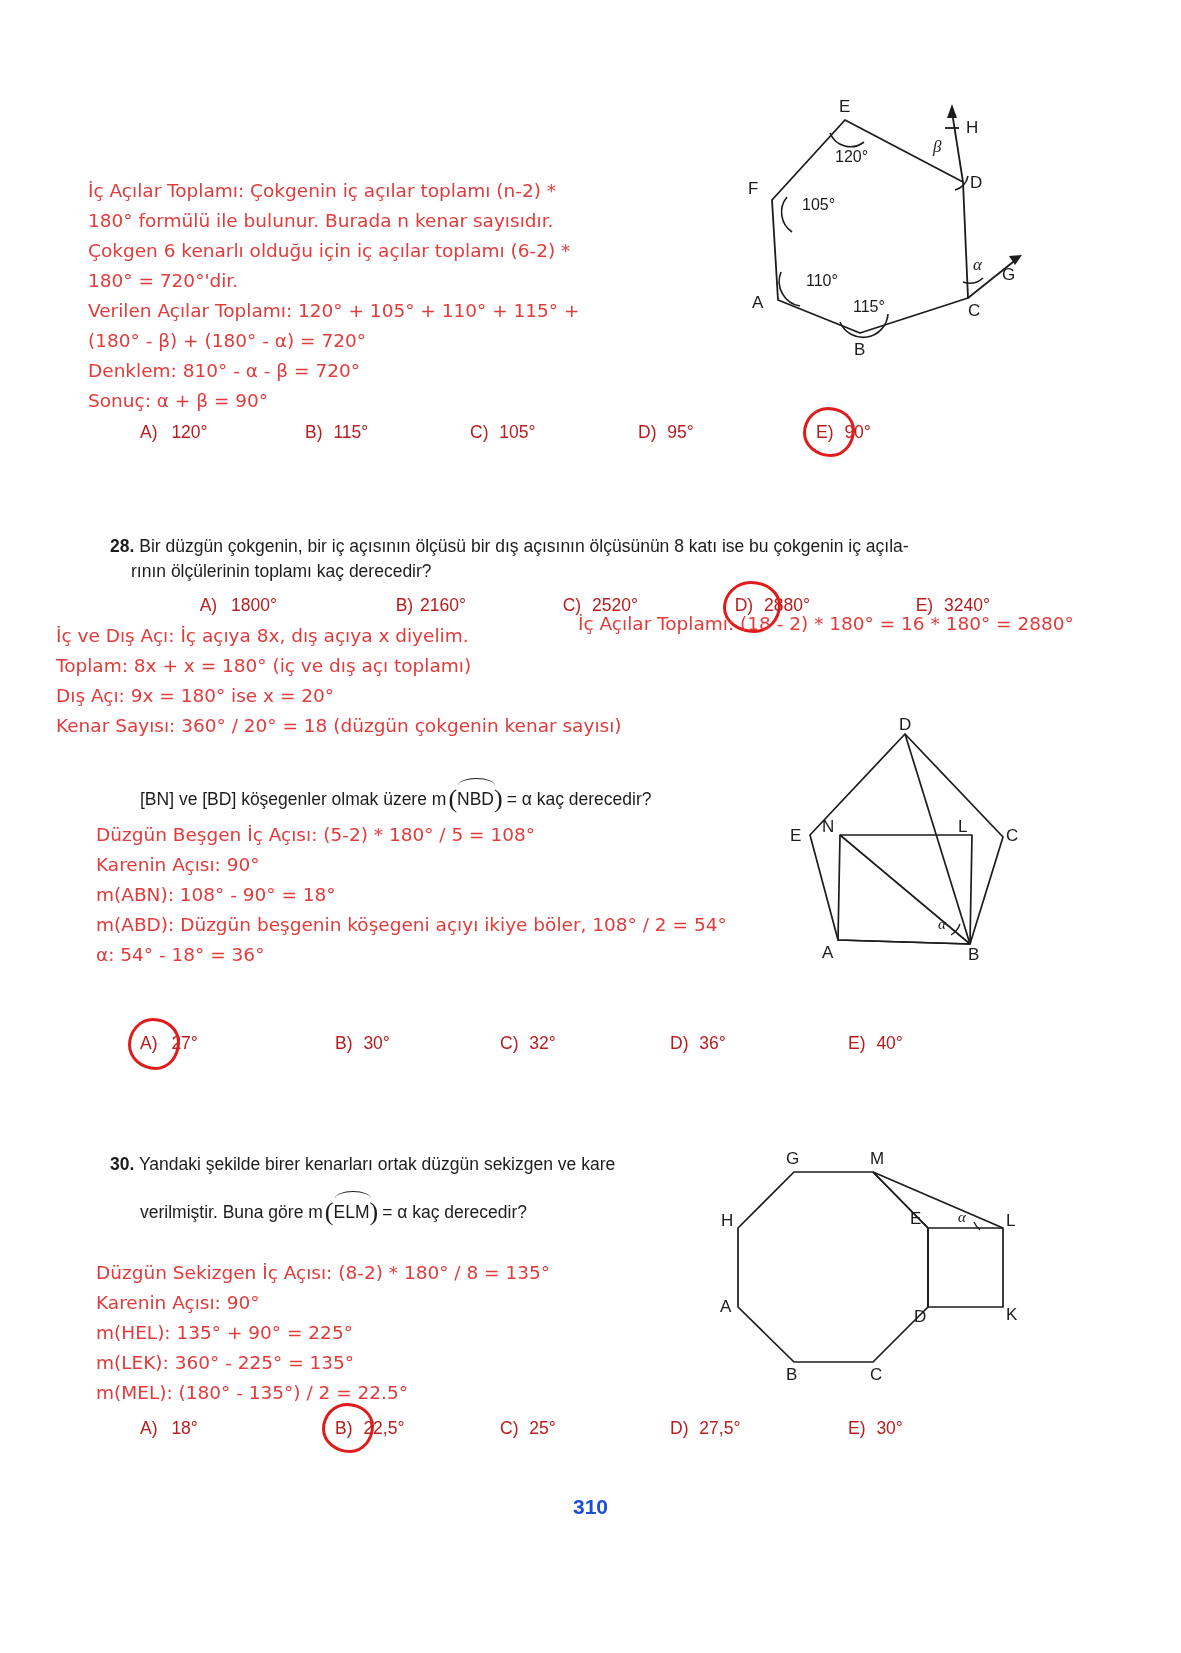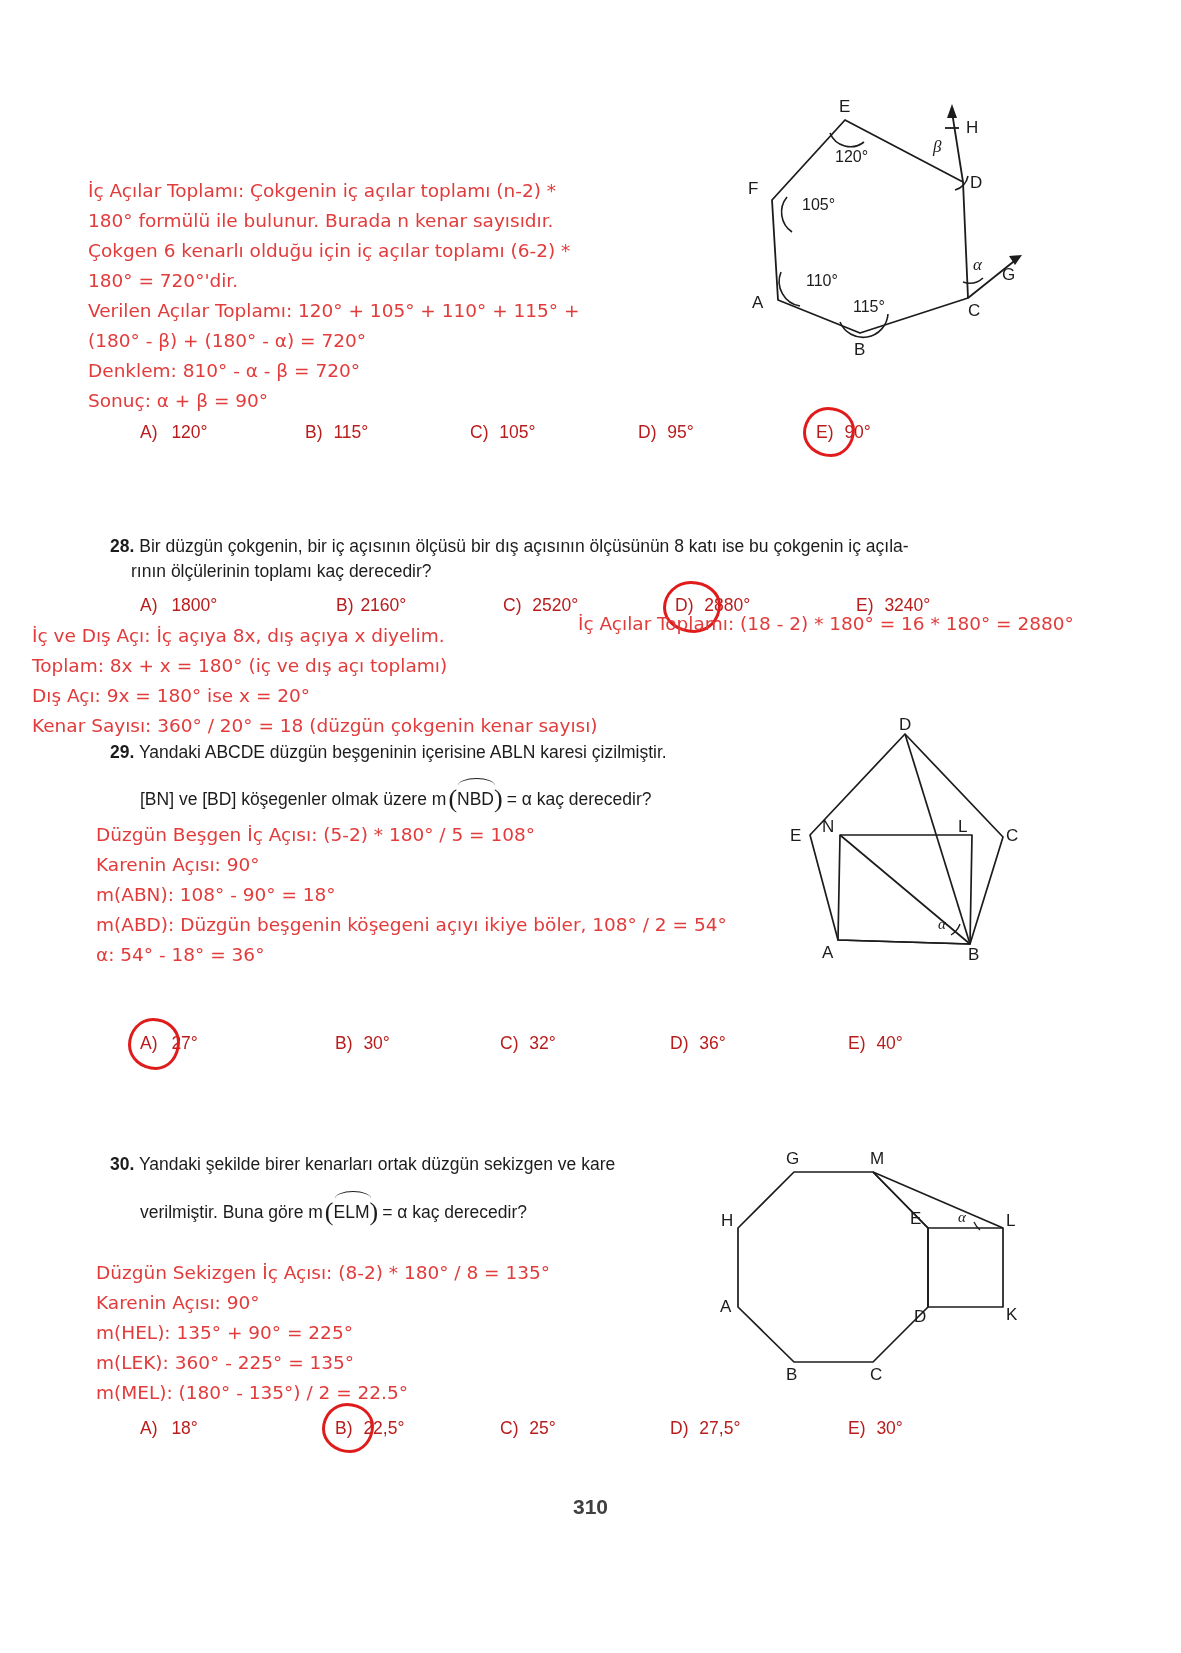--- a/index.html
+++ b/index.html
@@ -51,21 +51,21 @@
     position: absolute;
     border: 3.5px solid #e01b1b;
     border-radius: 48% 52% 46% 54% / 52% 46% 54% 48%;
     pointer-events: none;
   }
 
   .pagenum {
     position: absolute;
     font-weight: bold;
     font-size: 21px;
-    color: #404040;
+    color: #1d4ed8;
   }
 
   .fig { position: absolute; }
   .fig svg { display: block; overflow: visible; }
 
   .abs { position: absolute; }
 </style>
 </head>
 <body>
 
@@ -151,21 +151,21 @@
   </div>
 
   <div class="abs qtext" style="left:110px; top:534px; width:960px;">
     <span class="qnum">28.</span>
     <span>Bir düzgün çokgenin, bir iç açısının ölçüsü bir dış açısının ölçüsünün 8 katı ise bu çokgenin iç açıla-</span>
   </div>
   <div class="abs qtext" style="left:131px; top:559px; width:900px;">
     <span>rının ölçülerinin toplamı kaç derecedir?</span>
   </div>
 
-  <div class="abs opts" style="left:140px; top:595px; width:850px;">
+  <div class="abs opts" style="left:140px; top:595px; width:850px;justify-content:flex-end;">
     <div class="opt" style="width:196px">
       <span>A)</span>
       <span style="margin-left:9px">1800°</span>
     </div>
     <div class="opt" style="width:167px">
       <span>B)</span>
       <span style="margin-left:2px">2160°</span>
     </div>
     <div class="opt" style="width:172px">
       <span>C)</span>
@@ -175,35 +175,31 @@
       <span class="circle-mark" style="left:-12px; top:-14px; width:52px; height:46px;"></span>
       <span>D)</span>
       <span style="margin-left:6px">2880°</span>
     </div>
     <div class="opt">
       <span>E)</span>
       <span style="margin-left:6px">3240°</span>
     </div>
   </div>
 
-  <div class="abs redblock" style="left:32px; top:621px;">
+  <div class="abs redblock" style="left:56px; top:621px;">
     <div class="red">İç ve Dış Açı: İç açıya 8x, dış açıya x diyelim.</div>
     <div class="red">Toplam: 8x + x = 180° (iç ve dış açı toplamı)</div>
     <div class="red">Dış Açı: 9x = 180° ise x = 20°</div>
     <div class="red">Kenar Sayısı: 360° / 20° = 18 (düzgün çokgenin kenar sayısı)</div>
   </div>
 
   <div class="abs redblock" style="left:578px; top:609px;">
     <div class="red">İç Açılar Toplamı: (18 - 2) * 180° = 16 * 180° = 2880°</div>
   </div>
 
-  <div class="abs qtext" style="left:110px; top:740px; width:680px;">
-    <span class="qnum">29.</span>
-    <span>Yandaki ABCDE düzgün beşgeninin içerisine ABLN karesi çizilmiştir.</span>
-  </div>
 
   <div class="abs qtext" style="left:140px; top:778px; width:700px; display:flex; align-items:baseline;">
     <span>[BN] ve [BD] köşegenler olmak üzere m</span>
     <span style="position:relative; display:inline-block; margin:0 2px;">
       <span style="font-size:26px; font-family:'Liberation Serif',serif; position:relative; top:2px;">(</span><span style="position:relative; display:inline-block;">
         <span style="position:absolute; left:1px; top:-9px; width:100%; height:8px; border-top:1.4px solid #1c1c1c; border-radius:60% 60% 0 0 / 100% 100% 0 0;"></span>
         <span>NBD</span>
       </span><span style="font-size:26px; font-family:'Liberation Serif',serif; position:relative; top:2px;">)</span>
     </span>
     <span style="margin-left:2px">= α  kaç derecedir?</span>

